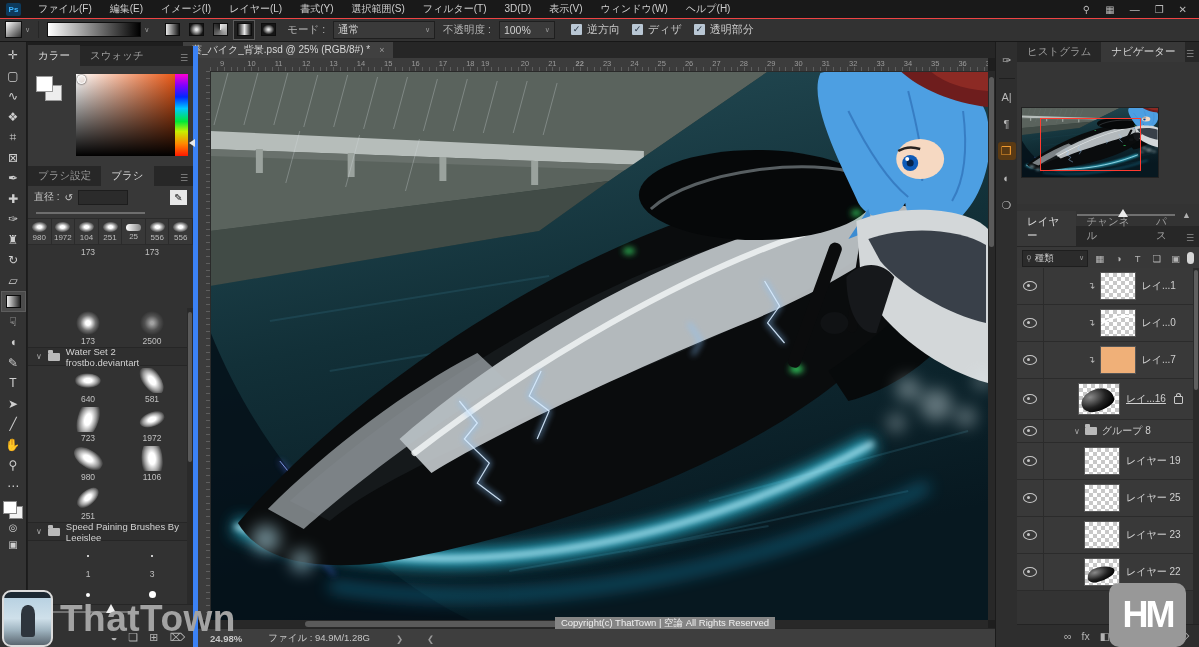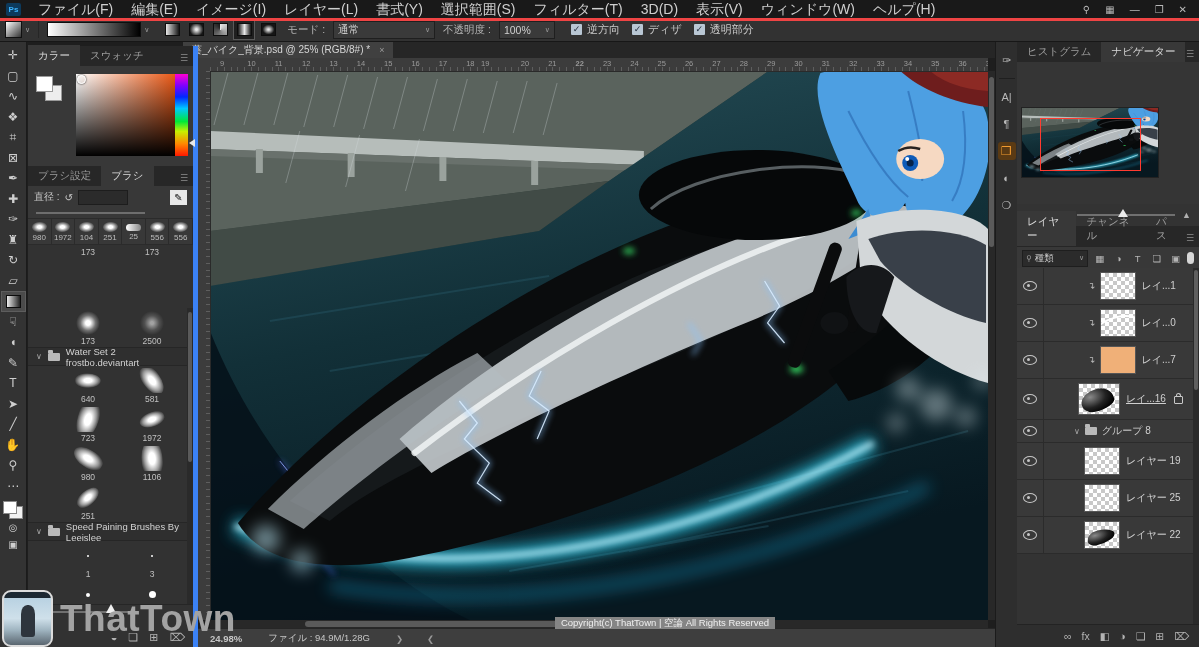--- a/index.html
+++ b/index.html
@@ -1,23 +1,23 @@
 <!DOCTYPE html>
 <html><head>
 <meta charset="utf-8">
 <style>
   html,body{margin:0;padding:0;background:#0c0c0c}
   #app{position:relative;width:1199px;height:647px;overflow:hidden;background:#1e1e1e;
        font-family:"Liberation Sans","DejaVu Sans",sans-serif;color:#c8c8c8;font-size:11px;
        -webkit-user-select:none;user-select:none}
   i{font-style:normal;display:inline-block}
   
-  .menubar{position:absolute;left:0;top:0;width:100%;height:18px;background:#191919;display:flex;align-items:center;border-bottom:3px solid #ef4444;z-index:20}
+  .menubar{position:absolute;left:0;top:0;width:100%;height:18px;background:#191919;display:flex;align-items:center;border-bottom:1px solid #ef4444;z-index:20}
   .pslogo{width:15px;height:13px;background:#0d3a5c;color:#3cb4ff;font-size:8px;font-weight:bold;display:flex;align-items:center;justify-content:center;border-radius:2px;margin:0 8px 0 6px}
-  .menu-item{padding:0 9px;font-size:14px;color:#cfcfcf;line-height:18px;cursor:default}
+  .menu-item{padding:0 9px;font-size:10px;color:#cfcfcf;line-height:18px;cursor:default}
   #winctl{margin-left:auto;display:flex;align-items:center;gap:15px;padding-right:12px;font-size:10px;color:#b9b9b9}
   
   .optionsbar{position:absolute;left:0;top:18px;width:100%;height:24px;background:#323232;border-bottom:1px solid #171717;display:flex;align-items:center;gap:8px;padding-left:5px;box-sizing:border-box;z-index:19}
   .tool-preset{display:flex;align-items:center;gap:3px;padding-right:8px;border-right:1px solid #262626}
   .gradsq{width:15px;height:15px;background:linear-gradient(135deg,#fff,#333);border:1px solid #101010}
   .chev{font-size:7px;color:#999}
   .grad-preview{display:flex;align-items:center;gap:3px}
   .gradbar{width:92px;height:13px;background:linear-gradient(90deg,#fff,#000);border:1px solid #0e0e0e}
   #gradtypes{display:flex;gap:2px;margin-left:4px}
   .gtype{width:20px;height:18px;display:flex;align-items:center;justify-content:center;border:1px solid transparent}
@@ -752,20 +752,29 @@
           <span class="lcontent">
             <span class="lthumb checker"></span>
             <span class="lname">レイヤー 25</span>
           </span>
         </div>
         <div class="lrow lindent">
           <span class="eyecol">
             <i class="eye"></i>
           </span>
           <span class="lcontent">
+            <span class="lthumb checker"></span>
+            <span class="lname">レイヤー 23</span>
+          </span>
+        </div>
+        <div class="lrow lindent">
+          <span class="eyecol">
+            <i class="eye"></i>
+          </span>
+          <span class="lcontent">
             <span class="lthumb checker">
               <i class="blobdark b2"></i>
             </span>
             <span class="lname">レイヤー 22</span>
           </span>
         </div>
       </div>
     <div class="rscroll">
         <i></i>
       </div>
@@ -780,14 +789,15 @@
       </div>
   </div>
 
   <div class="wm-logo">
     <i class="wm-img"></i>
     <span class="wm-text">ThatTown</span>
   </div>
   <div class="wm-center">
     <span class="wm-copy">Copyright(c) ThatTown | 空論 All Rights Reserved</span>
   </div>
+  <div class="wm-hm">HM</div>
 
 </div>
 
 </body></html>

